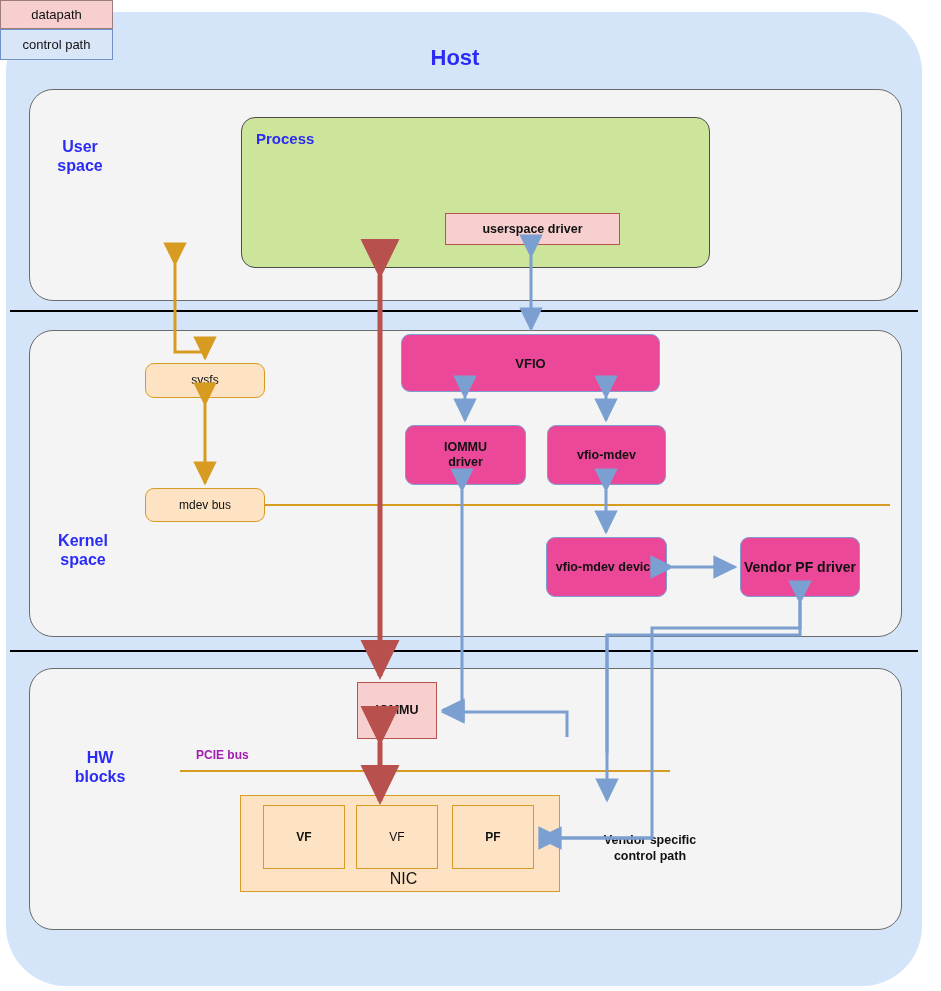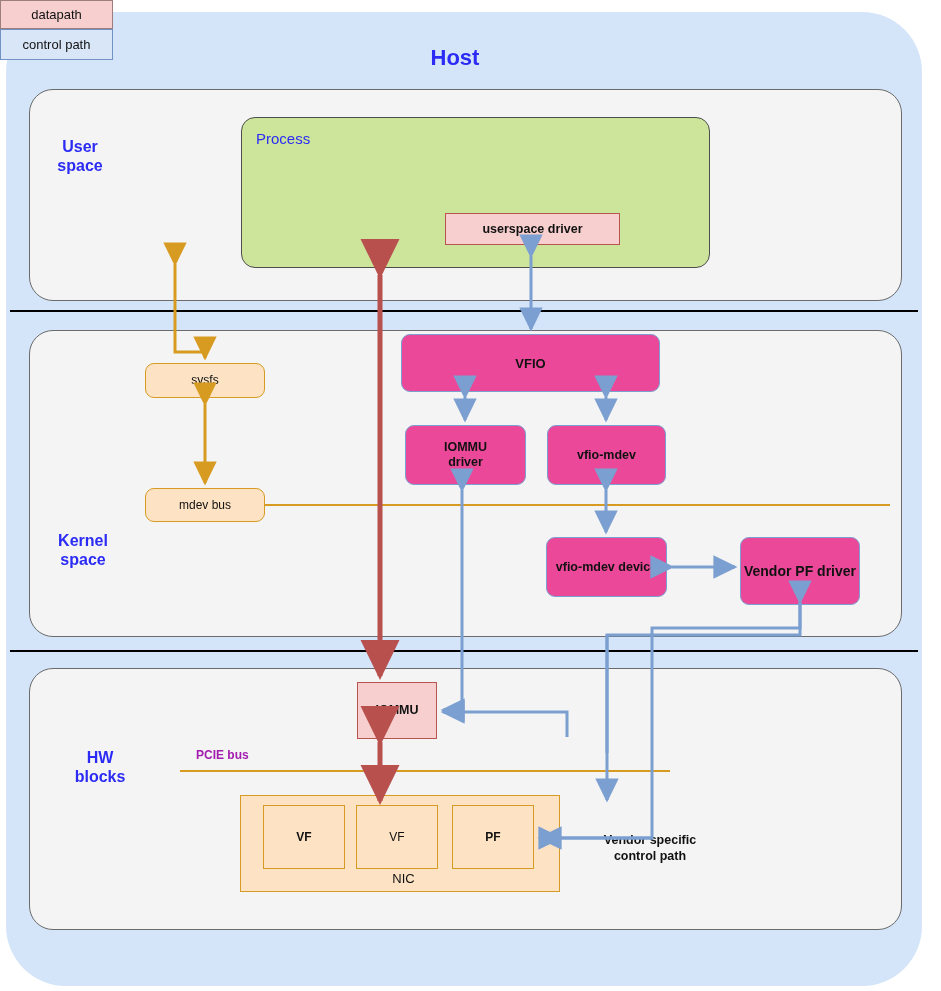--- a/index.html
+++ b/index.html
@@ -38,34 +38,34 @@
         font-size:12px;line-height:15px;color:#111;}
   .orange{background:#fde3c4;border:1px solid #d79b22;}
   .blue{background:#ec4899;border:1px solid #7b9fd0;}
   .red{background:#f7cfcf;border:1px solid #b85450;}
   .green{background:#cce59a;border:1px solid #4d4d4d;}
   .r8{border-radius:9px;}
 
   #mgmt{left:131px;top:149px;width:87px;height:109px;border-radius:11px;}
   #process{left:241px;top:117px;width:469px;height:151px;border-radius:14px;
            display:block;}
-  #process-title{position:absolute;left:14px;top:13px;color:#2b2bf5;font-size:15px;font-weight:normal;}
+  #process-title{position:absolute;left:14px;top:13px;color:#2b2bf5;font-size:15px;font-weight:bold;}
   #usdriver{left:445px;top:213px;width:175px;height:32px;font-weight:bold;font-size:12.5px;}
 
   #sysfs{left:145px;top:363px;width:120px;height:35px;}
   #mdevbus{left:145px;top:488px;width:120px;height:34px;}
   #vfio{left:401px;top:334px;width:259px;height:58px;font-weight:bold;font-size:13px;}
   #iommudrv{left:405px;top:425px;width:121px;height:60px;font-weight:bold;font-size:12.5px;}
   #vfiomdev{left:547px;top:425px;width:119px;height:60px;font-weight:bold;font-size:12.5px;}
   #vfiomdevdev{left:546px;top:537px;width:121px;height:60px;font-weight:bold;font-size:12.5px;}
-  #vendorpf{left:740px;top:537px;width:120px;height:68px;font-weight:bold;font-size:14px;}
+  #vendorpf{left:740px;top:537px;width:120px;height:60px;font-weight:bold;font-size:14px;}
 
   #iommu{left:357px;top:682px;width:80px;height:57px;font-weight:bold;font-size:12.5px;}
   #nic{left:240px;top:795px;width:320px;height:97px;border-radius:0;}
-  #nic-label{position:absolute;left:0;right:0;bottom:5px;text-align:center;font-size:13px;color:#111;padding-left:7px;}
+  #nic-label{position:absolute;left:0;right:0;bottom:5px;text-align:center;font-size:16px;color:#111;padding-left:7px;}
   .vfbox{top:805px;width:82px;height:64px;background:#fde3c4;border:1px solid #d79b22;
          display:flex;align-items:center;justify-content:center;font-size:12px;color:#111;}
   #vf1{left:263px;font-weight:bold;}
   #vf2{left:356px;}
   #pf1{left:452px;font-weight:bold;}
 
   
   .busline{background:#d79b22;height:2px;}
   #mdev-line{left:265px;top:504px;width:625px;}
   #pcie-line{left:180px;top:770px;width:490px;}

